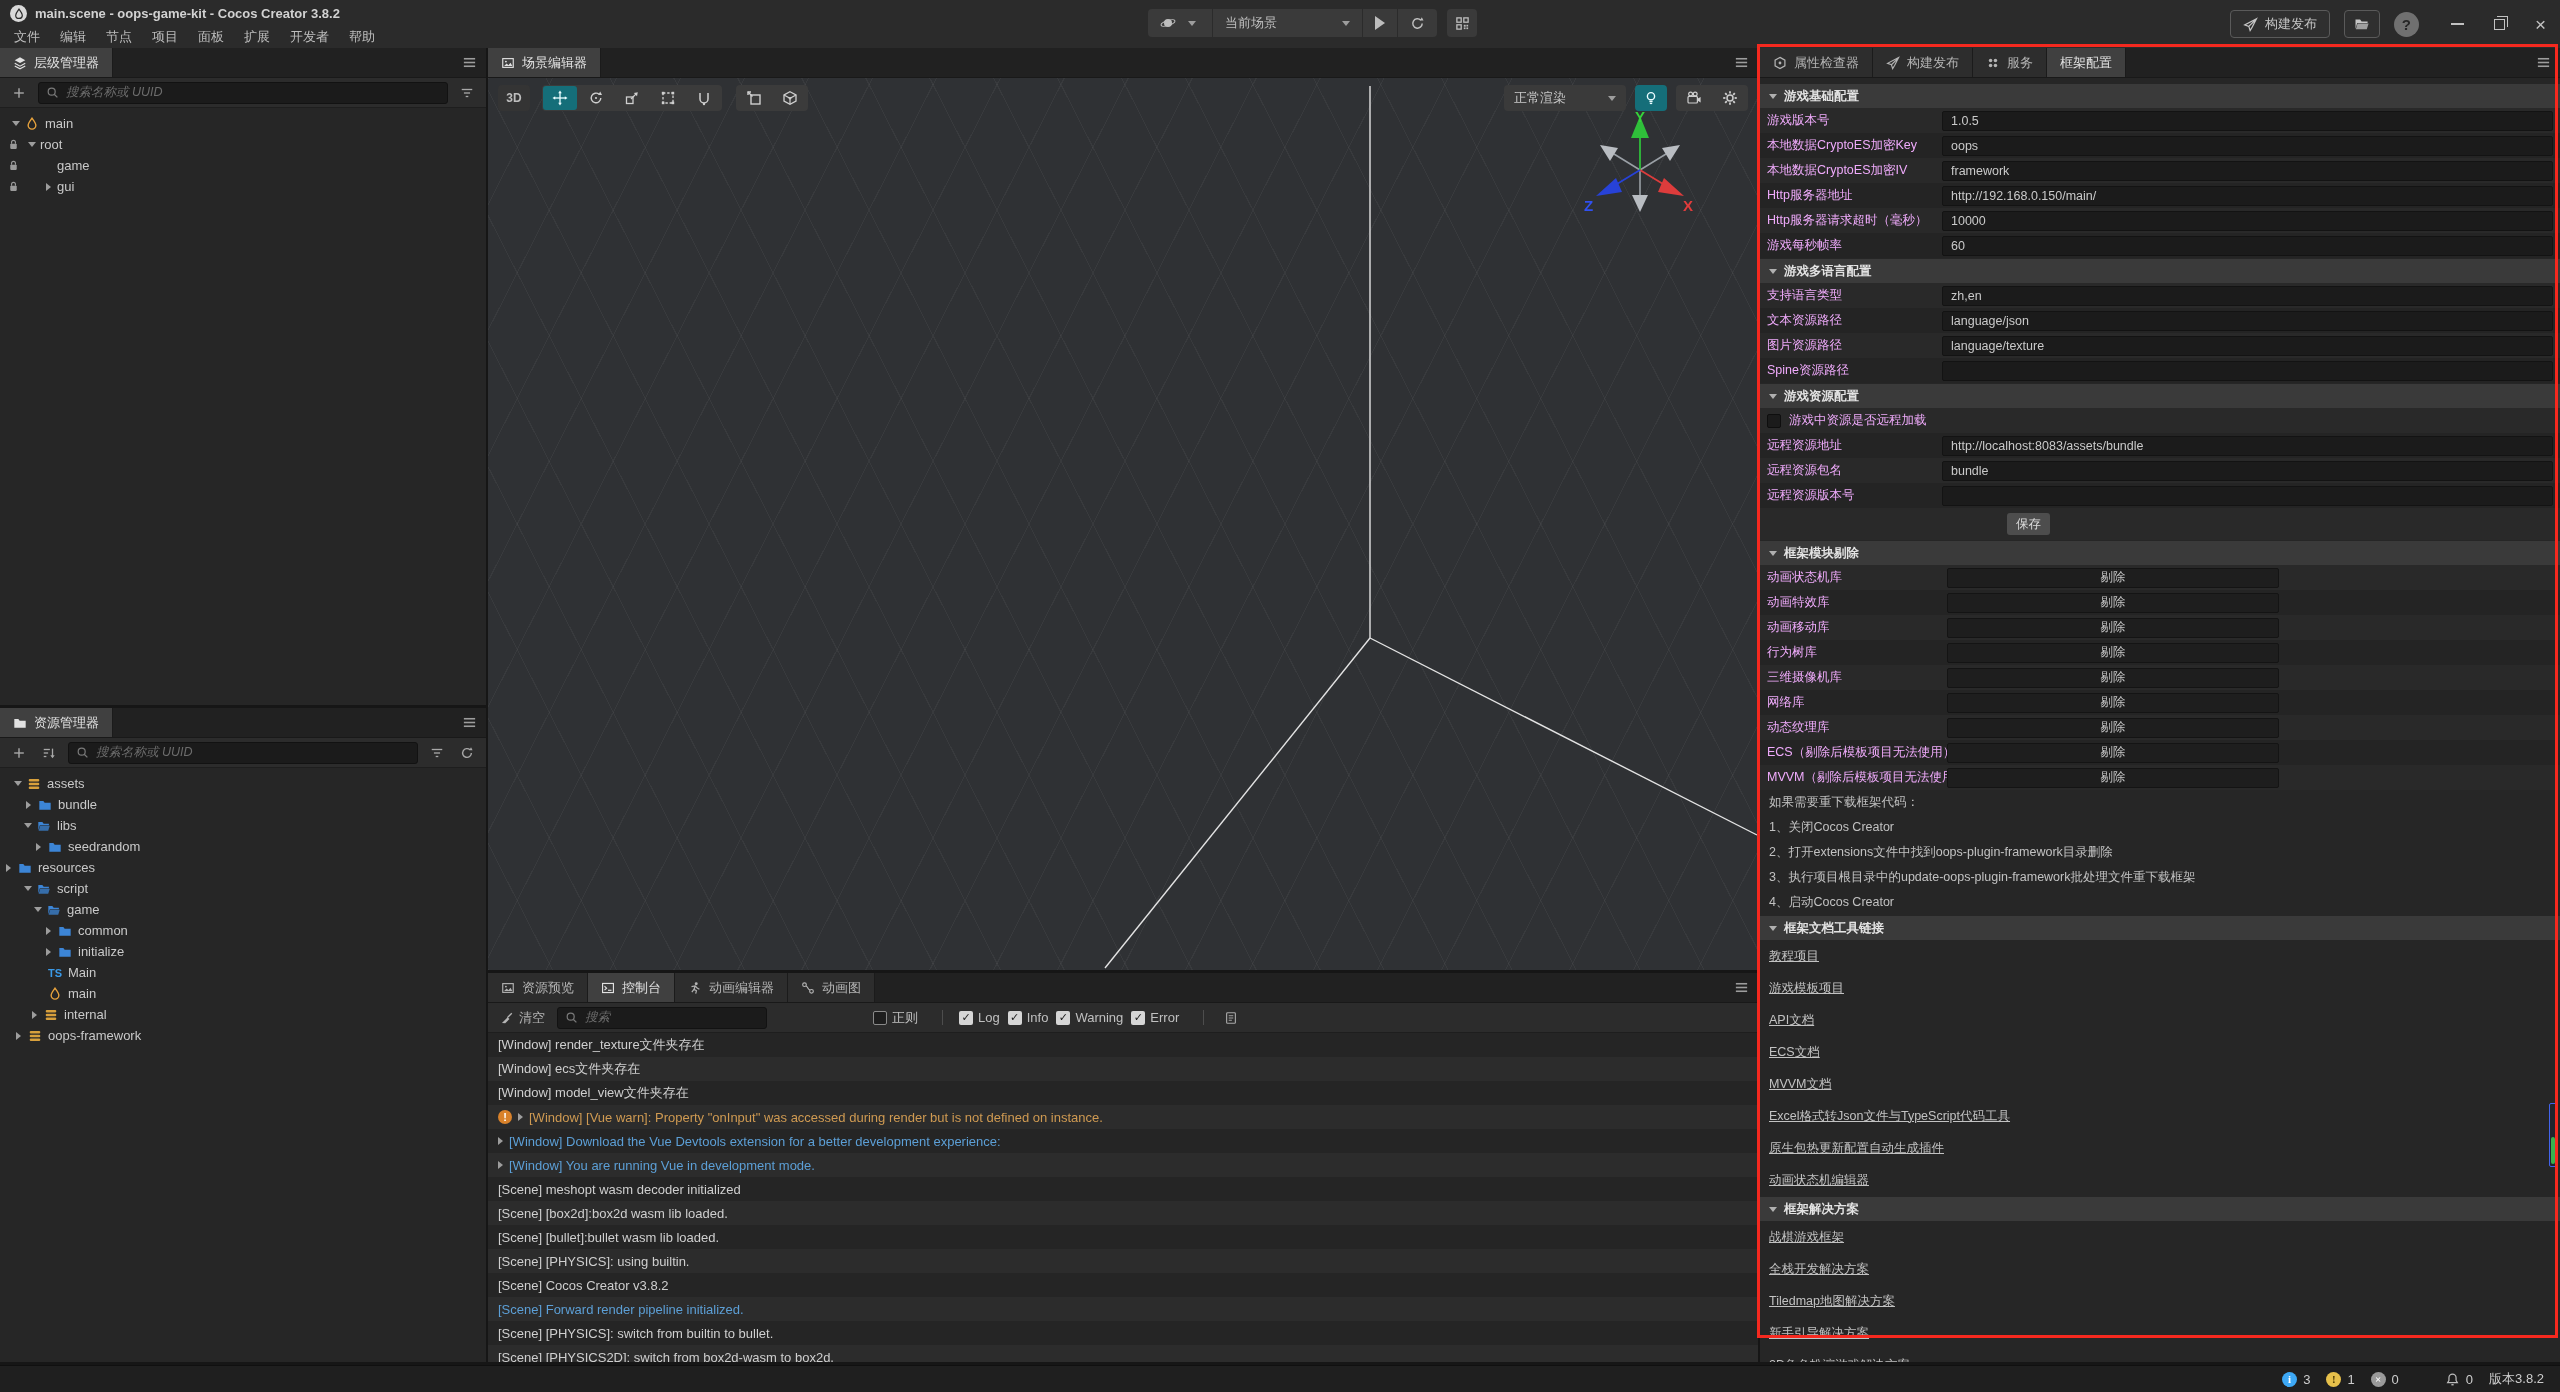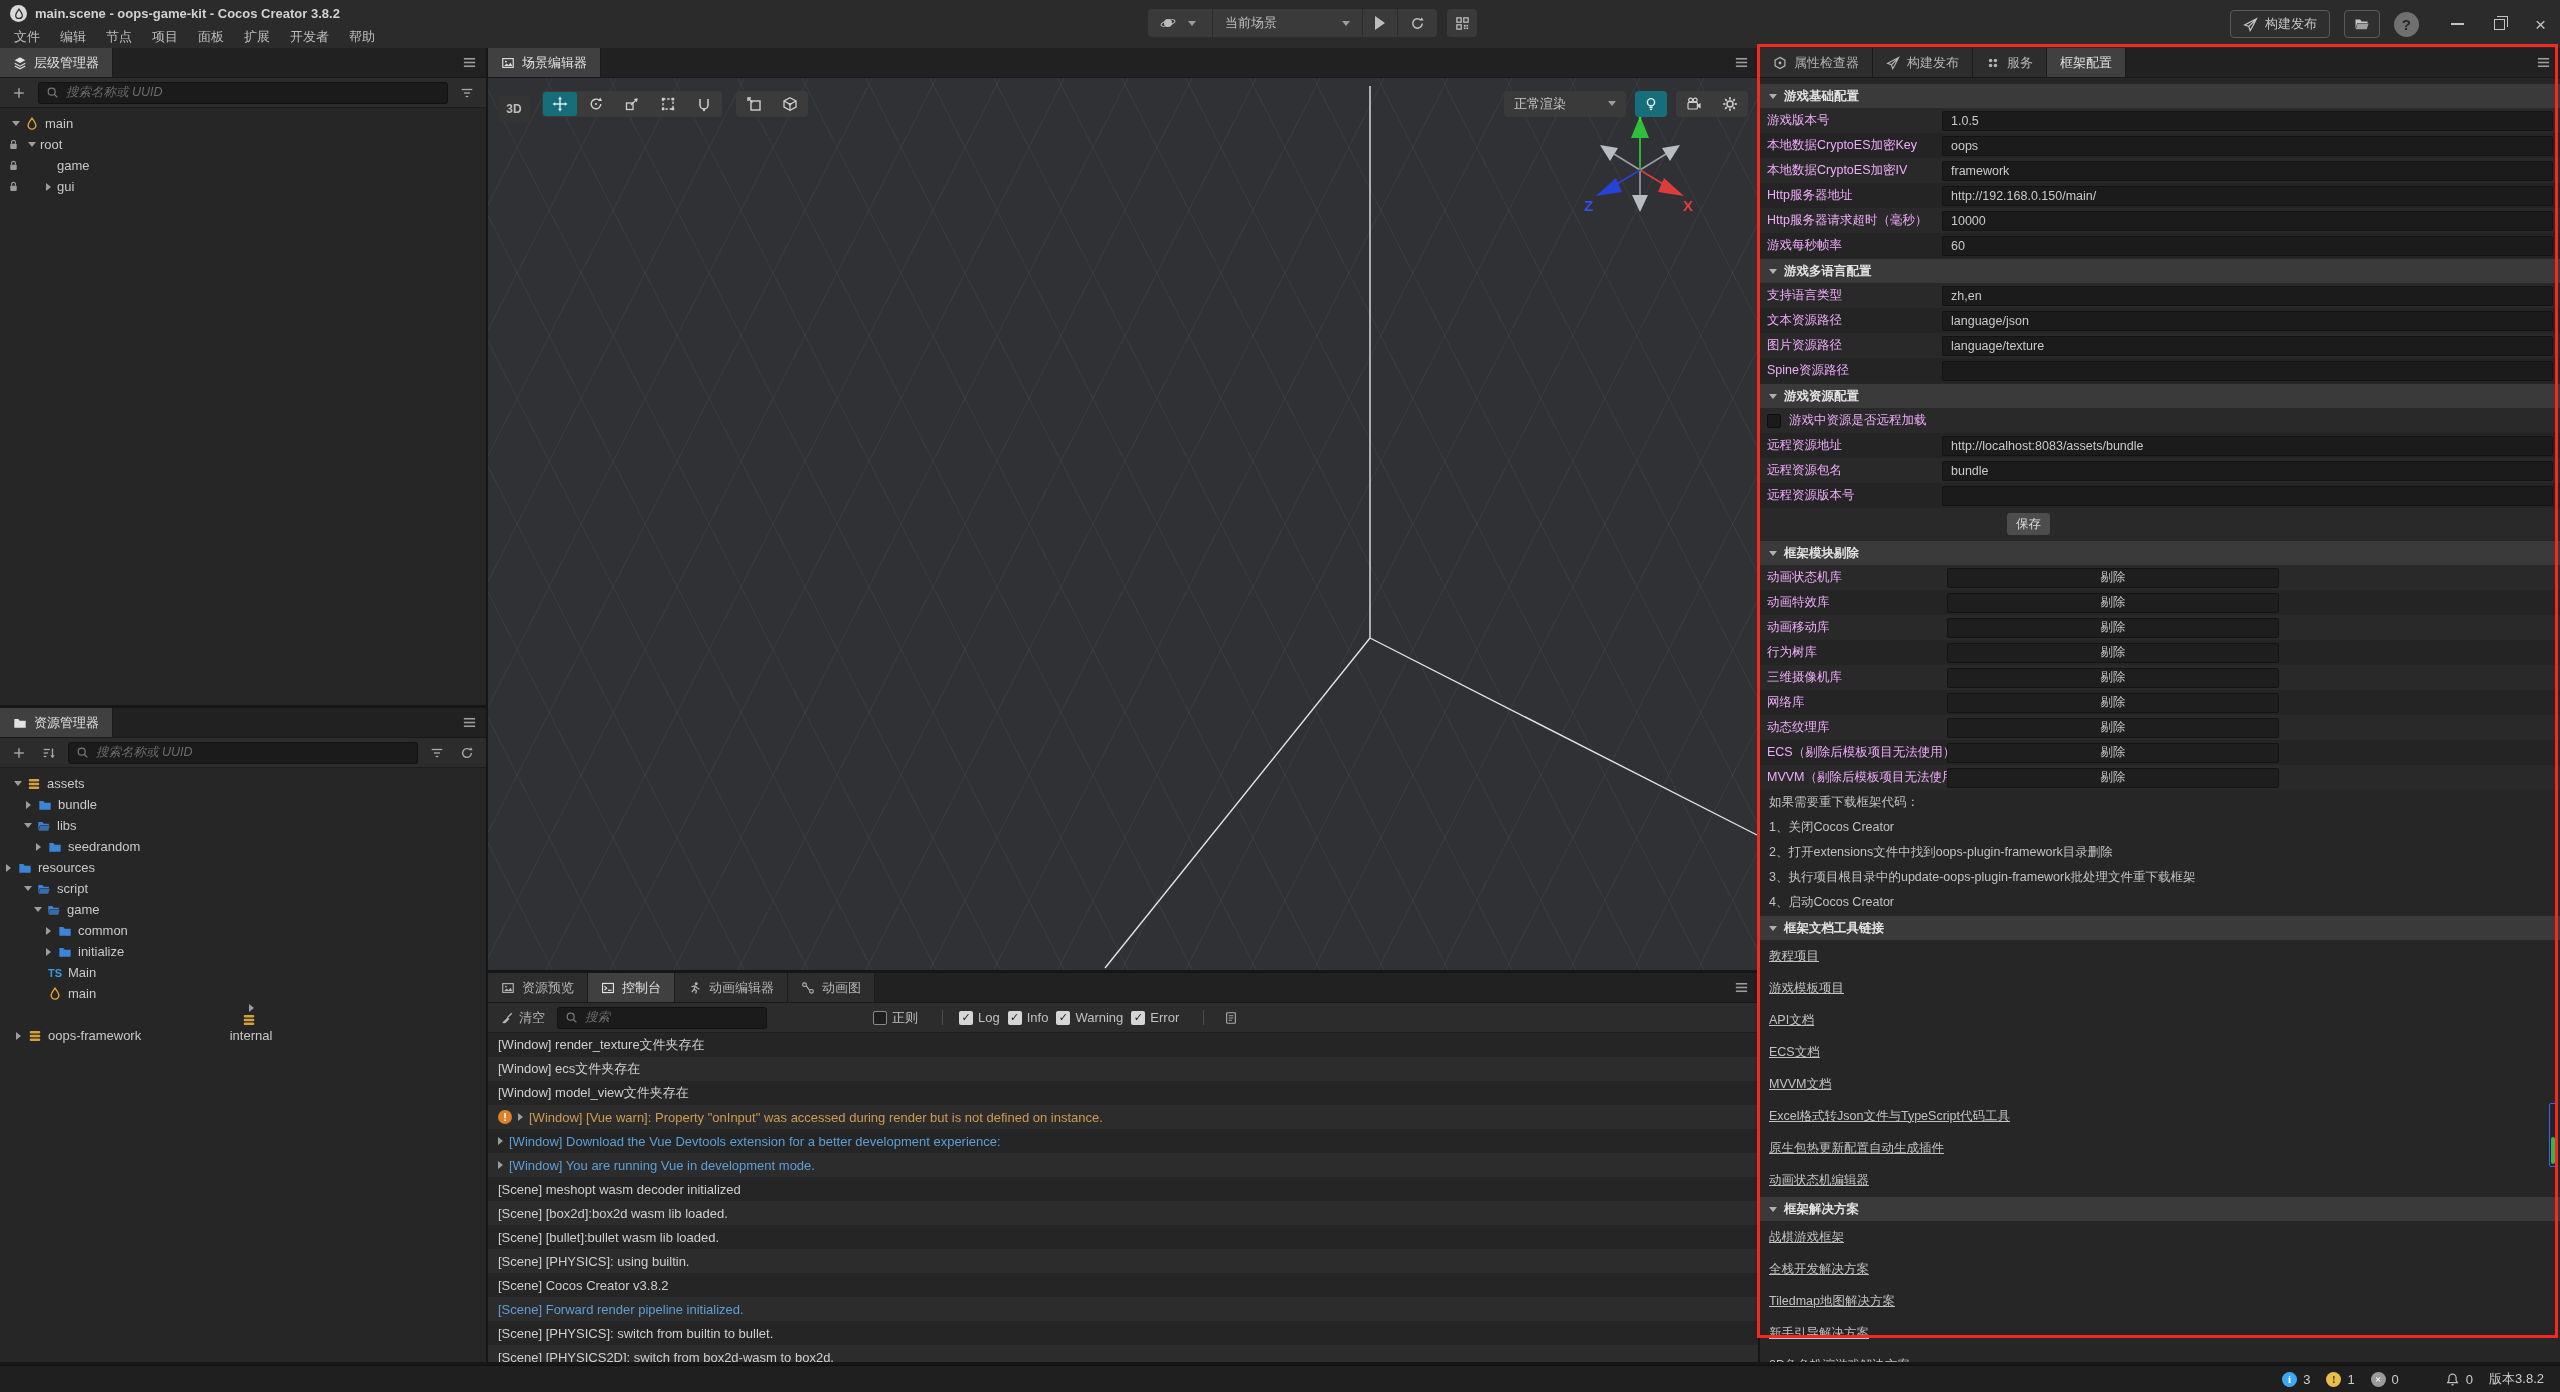--- a/index.html
+++ b/index.html
@@ -61,21 +61,21 @@
 
   
   #panel-scene { left:488px; top:48px; width:1270px; height:922px; }
   .viewport { position:relative; flex:1; background-color:#2f3134;
     background-image:
       repeating-linear-gradient(63deg, rgba(255,255,255,0.045) 0 1px, transparent 1px 57px),
       repeating-linear-gradient(117deg, rgba(255,255,255,0.045) 0 1px, transparent 1px 57px);
   }
   .axes-svg { position:absolute; inset:0; }
   .scn-toolbar { position:absolute; top:7px; left:10px; right:10px; display:flex; align-items:center; z-index:3; }
-  .btn3d { width:32px; height:26px; background:#343434; border-radius:4px; display:flex; align-items:center; justify-content:center; font-weight:bold; font-size:12px; color:#bdbdbd; margin-right:12px;margin-top:11px; }
+  .btn3d { width:32px; height:26px; background:#343434; border-radius:4px; display:flex; align-items:center; justify-content:center; font-weight:bold; font-size:12px; color:#bdbdbd; margin-right:12px; }
   .tool-group { display:flex; align-items:center; background:#3b3b3b; border-radius:4px; padding:1px; gap:2px; margin-right:14px; }
   .tool { width:34px; height:24px; border-radius:3px; display:flex; align-items:center; justify-content:center; color:#cfcfcf; }
   .tool.active { background:#156e79; color:#eafcff; }
   .scn-right { margin-left:auto; display:flex; align-items:center; gap:9px; }
   .dd-render { width:122px; height:26px; background:#3a3a3a; border-radius:4px; display:flex; align-items:center; justify-content:space-between; padding:0 10px; color:#c9c9c9; font-size:13px; }
   .btn-bulb { width:32px; height:26px; background:#156e79; border-radius:4px; display:flex; align-items:center; justify-content:center; color:#eafcff; }
   .gizmo { position:absolute; right:58px; top:30px; z-index:2; }
 
   
   #panel-console { left:488px; top:973px; width:1270px; height:389px; }
@@ -613,21 +613,21 @@
         </div>
         <div class="trow" style="padding-left: 30px;">
           <span class="chev none"></span>
           <span class="ticon">
             <svg class="ic" width="14" height="14" style="color: rgb(232, 163, 61);">
               <use href="#s-droplet"></use>
             </svg>
           </span>
           <span>main</span>
         </div>
-        <div class="trow" style="padding-left: 16px; flex-direction: column;">
+        <div class="trow" style="padding-left: 26px;">
           <span class="chev right"></span>
           <span class="ticon">
             <svg class="ic" width="14" height="14" style="color: rgb(216, 160, 60);">
               <use href="#s-db"></use>
             </svg>
           </span>
           <span>internal</span>
         </div>
         <div class="trow" style="padding-left: 10px;">
           <span class="chev right"></span>

